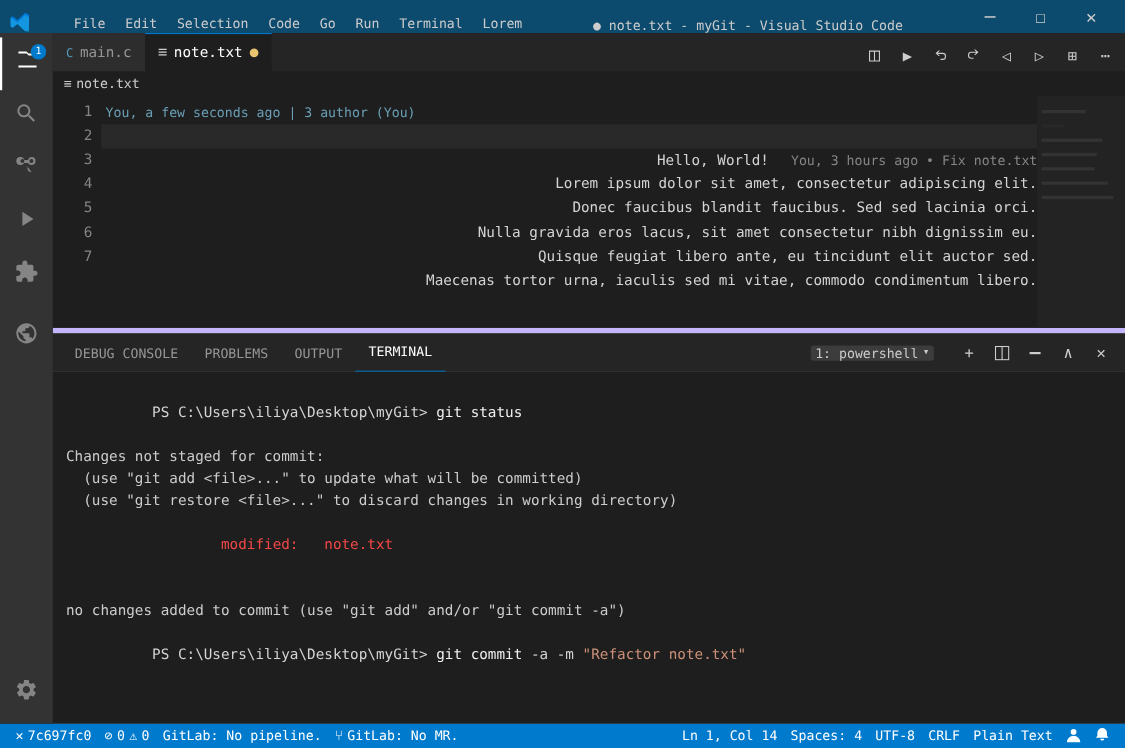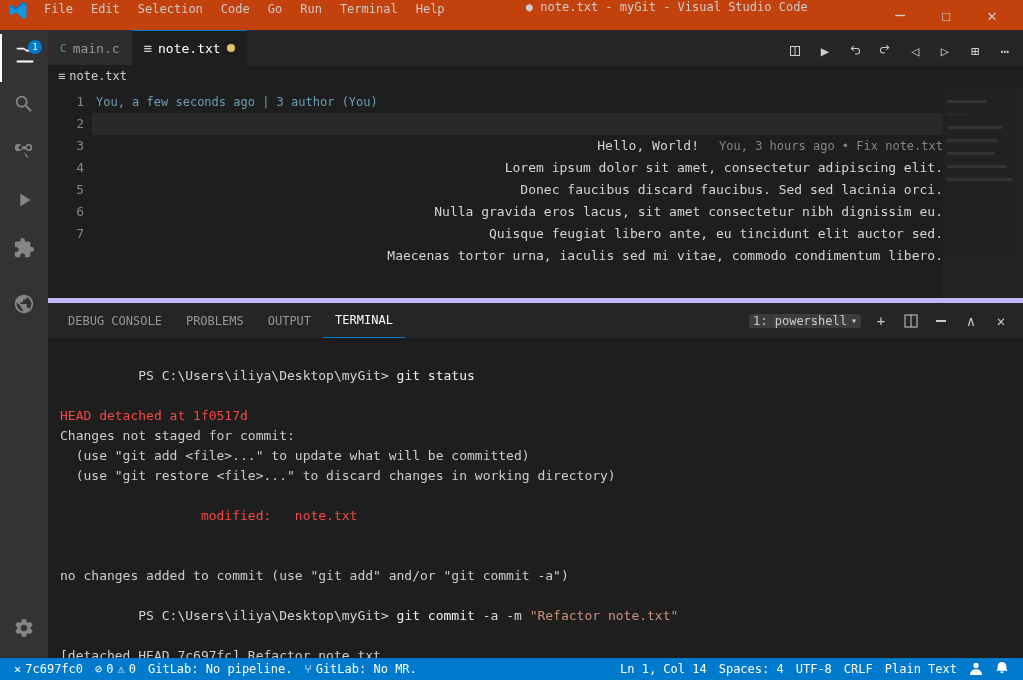--- a/index.html
+++ b/index.html
@@ -10,26 +10,27 @@
       font-family: 'Segoe UI', Consolas, monospace;
       color: #cccccc;
       overflow: hidden;
       display: flex;
       flex-direction: column;
     }
 
     
     .title-bar {
       height: 30px;
-      background: #c2410c;
-      display: flex;
-      align-items: flex-start;
+      background: #0c4a6e;
+      display: flex;
+      align-items: flex-end;
       padding: 0 8px;
       flex-shrink: 0;
       user-select: none;
+      gap: 23px;
     }
     .title-bar-logo {
       width: 20px;
       height: 20px;
       margin-right: 8px;
       flex-shrink: 0;
     }
     .title-bar-menu {
       display: flex;
       gap: 2px;
@@ -346,21 +347,21 @@
     </svg>
   </div>
   <div class="title-bar-menu">
     <span class="menu-item">File</span>
     <span class="menu-item">Edit</span>
     <span class="menu-item">Selection</span>
     <span class="menu-item">Code</span>
     <span class="menu-item">Go</span>
     <span class="menu-item">Run</span>
     <span class="menu-item">Terminal</span>
-    <span class="menu-item">Help</span>
+    <span class="menu-item">Lorem</span>
   </div>
   <div class="title-bar-title">● note.txt - myGit - Visual Studio Code</div>
   <div class="title-bar-controls">
     <div class="title-btn">─</div>
     <div class="title-btn">☐</div>
     <div class="title-btn close">✕</div>
   </div>
 </div>
 
 <div class="main-layout">
@@ -475,21 +476,21 @@
         <div style="height:22px;font-size:12px;color:#6a9fb5;font-family:Consolas,monospace;line-height:22px;padding-left:4px;">You, a few seconds ago | 3 author (You)</div>
 
         <div class="code-line highlighted">
           <span>Hello, World!</span><span class="git-annotation">You, 3 hours ago • Fix note.txt</span>
         </div>
 
         <div class="code-line">&nbsp;</div>
 
         <div class="code-line">Lorem ipsum dolor sit amet, consectetur adipiscing elit.</div>
 
-        <div class="code-line">  Donec faucibus discard faucibus. Sed sed lacinia orci.</div>
+        <div class="code-line">  Donec faucibus blandit faucibus. Sed sed lacinia orci.</div>
 
         <div class="code-line">      Nulla gravida eros lacus, sit amet consectetur nibh dignissim eu.</div>
 
         <div class="code-line">    Quisque feugiat libero ante, eu tincidunt elit auctor sed.</div>
 
         <div class="code-line">      Maecenas tortor urna, iaculis sed mi vitae, commodo condimentum libero.</div>
       </div>
 
       <div class="minimap">
         <div class="minimap-content">
@@ -506,21 +507,21 @@
 
     <div class="terminal-panel">
 
       <div class="panel-tabs">
         <div class="panel-tab">DEBUG CONSOLE</div>
         <div class="panel-tab">PROBLEMS</div>
         <div class="panel-tab">OUTPUT</div>
         <div class="panel-tab active">TERMINAL</div>
         <div class="panel-actions">
 
-          <div style="display:flex;align-items:center;background:#3c3c3c;border-radius:3px;padding:0 4px;margin-right:4px;cursor:pointer;font-size:12px;">
+          <div style="display:flex;align-items:center;background:#3c3c3c;border-radius:3px;padding:0 4px;margin-right:16px;cursor:pointer;font-size:12px;">
             <span>1: powershell</span>
             <span style="margin-left:4px;font-size:10px;">▾</span>
           </div>
           <div class="panel-action-btn" title="New Terminal">+</div>
           <div class="panel-action-btn" title="Split Terminal">
             <svg width="14" height="14" viewBox="0 0 14 14" fill="currentColor">
                 <rect x="1" y="1" width="12" height="12" fill="none" stroke="currentColor" stroke-width="1"></rect>
                 <line x1="7" y1="1" x2="7" y2="13" stroke="currentColor" stroke-width="1"></line>
               </svg>
           </div>
@@ -531,33 +532,31 @@
           </div>
           <div class="panel-action-btn" title="Maximize Panel">∧</div>
           <div class="panel-action-btn" title="Close Panel">✕</div>
         </div>
       </div>
 
       <div class="terminal-content">
         <div class="term-line">
           <span class="term-prompt">PS C:\Users\iliya\Desktop\myGit&gt; </span><span class="term-cmd">git status</span>
         </div>
-        <div class="term-line term-red">HEAD detached at 1f0517d</div>
         <div class="term-line">Changes not staged for commit:</div>
         <div class="term-line">  (use "git add &lt;file&gt;..." to update what will be committed)</div>
         <div class="term-line">  (use "git restore &lt;file&gt;..." to discard changes in working directory)</div>
         <div class="term-line">
           &nbsp;&nbsp;&nbsp;&nbsp;&nbsp;&nbsp;&nbsp;&nbsp;<span class="term-red">modified:   </span><span class="term-red">note.txt</span>
         </div>
         <div class="term-line">&nbsp;</div>
         <div class="term-line">no changes added to commit (use "git add" and/or "git commit -a")</div>
         <div class="term-line">
           <span class="term-prompt">PS C:\Users\iliya\Desktop\myGit&gt; </span><span class="term-cmd">git commit</span><span class="term-prompt"> -a -m </span><span class="term-string">"Refactor note.txt"</span>
         </div>
-        <div class="term-line">[detached HEAD 7c697fc] Refactor note.txt</div>
 
       </div>
     </div>
 
   </div>
 </div>
 
 <div class="status-bar">
 
   <div class="status-item">

